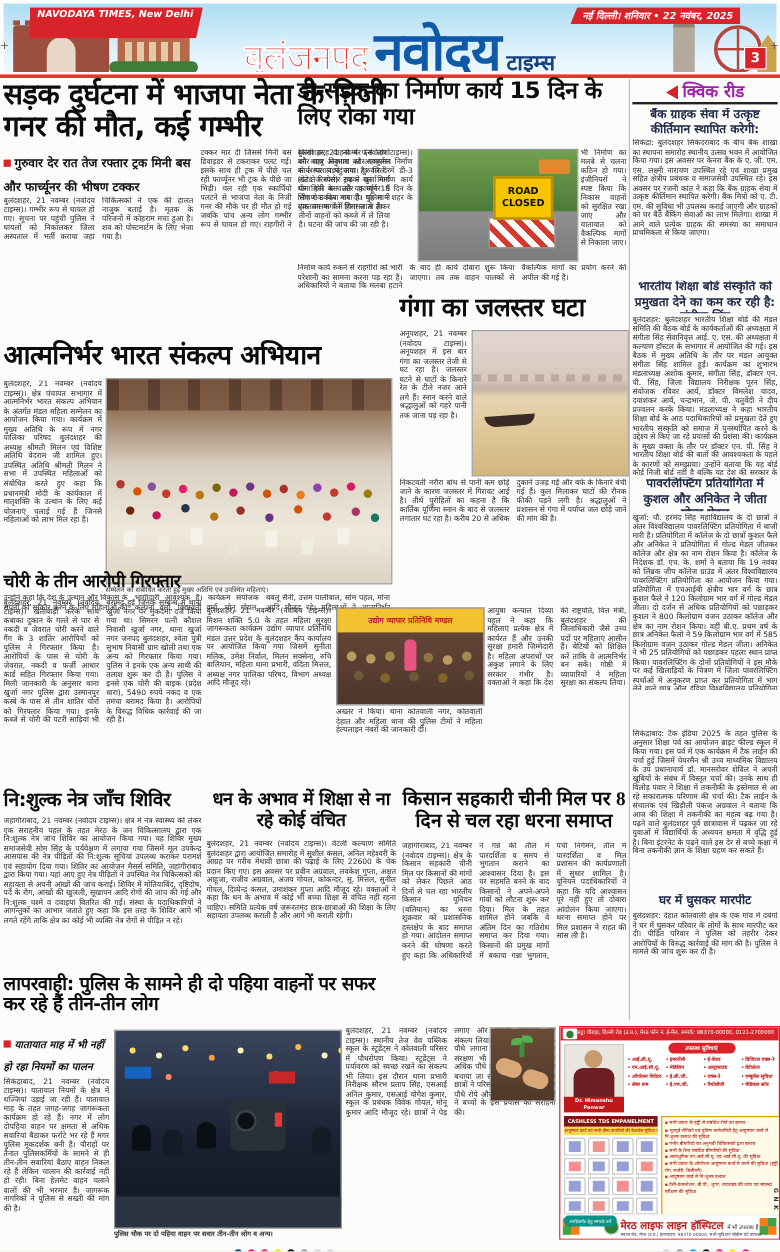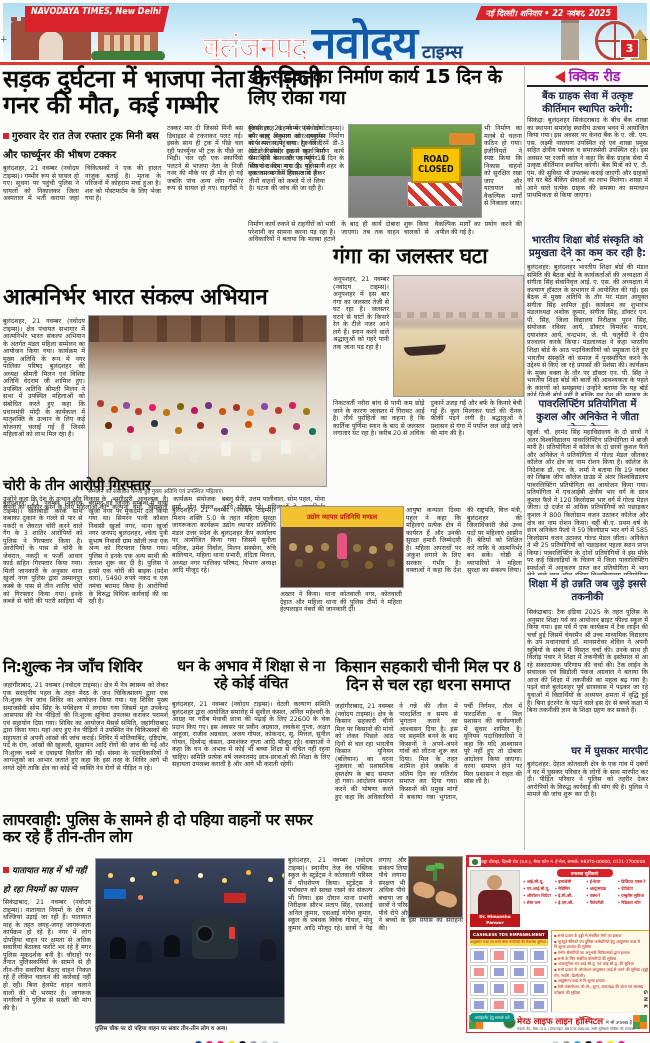--- a/index.html
+++ b/index.html
@@ -187,23 +187,22 @@
   <div class="abs vline" style="left:524px;top:66px;height:784px;"></div>
   <div class="abs" style="left:527px;top:66px;width:121px;">
     <div class="qr-label"><span class="qr-tri"></span><span>क्विक रीड</span></div>
   </div>
   <div class="abs qr-title" style="left:527px;top:90px;width:121px;height:24px;">बैंक ग्राहक सेवा में उत्कृष्ट कीर्तिमान स्थापित करेगी: रजनीकांत</div>
   <div class="abs body-t" style="left:527px;top:116px;width:121px;height:116px;">सिकंद्रा: बुलंदशहर सिकंदराबाद के बीच बैंक शाखा का स्थापना समारोह स्थानीय उत्सव भवन में आयोजित किया गया। इस अवसर पर केनरा बैंक के ए. जी. एम. एस. लक्ष्मी नारायण उपस्थित रहे एवं शाखा प्रमुख सहित क्षेत्रीय प्रबंधक व समाजसेवी उपस्थित रहे। इस अवसर पर रजनी कांत ने कहा कि बैंक ग्राहक सेवा में उत्कृष्ट कीर्तिमान स्थापित करेगी। बैंक मित्रों को ए. टी. एम. की सुविधा भी उपलब्ध कराई जाएगी और ग्राहकों को घर बैठे बैंकिंग सेवाओं का लाभ मिलेगा। शाखा में आने वाले प्रत्येक ग्राहक की समस्या का समाधान प्राथमिकता से किया जाएगा।</div>
   <div class="abs qr-title" style="left:527px;top:234px;width:121px;height:27px;">भारतीय शिक्षा बोर्ड संस्कृति को प्रमुखता देने का कम कर रही है: संगीता सिंह</div>
   <div class="abs body-t" style="left:527px;top:263px;width:121px;height:133px;">बुलंदशहर: बुलंदशहर भारतीय शिक्षा बोर्ड की मंडल समिति की बैठक बोर्ड के कार्यकर्ताओं की अध्यक्षता में संगीता सिंह सेवानिवृत्त आई. ए. एस. की अध्यक्षता में कल्याण हॉस्टल के सभागार में आयोजित की गई। इस बैठक में मुख्य अतिथि के तौर पर मंडल आयुक्त संगीता सिंह शामिल हुईं। कार्यक्रम का शुभारंभ मंडलाध्यक्ष अशोक कुमार, संगीता सिंह, डॉक्टर एन. पी. सिंह, जिला विद्यालय निरीक्षक पूरन सिंह, संयोजक रविवर आर्य, डॉक्टर विमलेश यादव, दयाशंकर आर्य, चन्द्रभान, जे. पी. चतुर्वेदी ने दीप प्रज्वलन करके किया। मंडलाध्यक्ष ने कहा भारतीय शिक्षा बोर्ड के आठ पदाधिकारियों को प्रमुखता देते हुए भारतीय संस्कृति को समाज में पुनर्स्थापित करने के उद्देश्य से किए जा रहे प्रयासों की प्रशंसा की। कार्यक्रम के मुख्य वक्ता के तौर पर डॉक्टर एन. पी. सिंह ने भारतीय शिक्षा बोर्ड की बातों की आवश्यकता के पहले के कारणों को समझाया। उन्होंने बताया कि यह बोर्ड कोई निजी बोर्ड नहीं है बल्कि यह देश की सरकार के द्वारा मान्य एक वैदिक बोर्ड है जो शिक्षा में भारतीयता के समावेश एवं भारतीय संस्कृति की पुनर्स्थापना पर केंद्रित है।</div>
   <div class="abs qr-title" style="left:527px;top:398px;width:121px;height:28px;">पावरलिफ्टिंग प्रतियोगिता में कुशल और अनिकेत ने जीता गोल्ड मेडल</div>
   <div class="abs body-t" style="left:527px;top:428px;width:121px;height:147px;">खुर्जा: चौ. हरमंद सिंह महाविद्यालय के दो छात्रों ने अंतर विश्वविद्यालय पावरलिफ्टिंग प्रतियोगिता में बाजी मारी है। प्रतियोगिता में कॉलेज के दो छात्रों कुशल फैले और अनिकेत ने प्रतियोगिता में गोल्ड मेडल जीतकर कॉलेज और क्षेत्र का नाम रोशन किया है। कॉलेज के निदेशक डॉ. एच. के. शर्मा ने बताया कि 19 नवंबर को लिंब्रक जीप कॉलेज ग्राउंड में अंतर विश्वविद्यालय पावरलिफ्टिंग प्रतियोगिता का आयोजन किया गया। प्रतियोगिता में एचआईबी क्षेत्रीय भार वर्ग के छात्र कुशल फैले ने 120 किलोग्राम भार वर्ग में गोल्ड मेडल जीता। दो दर्जन से अधिक प्रतियोगियों को पछाड़कर कुशल ने 800 किलोग्राम वजन उठाकर कॉलेज और क्षेत्र का नाम रोशन किया। वहीं बी.ए. प्रथम वर्ष के छात्र अनिकेत फैलो ने 59 किलोग्राम भार वर्ग में 585 किलोग्राम वजन उठाकर गोल्ड मेडल जीता। अनिकेत ने भी 25 प्रतियोगियों को पछाड़कर पहला स्थान प्राप्त किया। पावरलिफ्टिंग के दोनों प्रतियोगियों ने इस मौके पर कई खिलाड़ियों के चित्रण में जिला पावरलिफ्टिंग स्पर्धाओं में अनुकरण प्राप्त कर प्रतियोगिता में भाग लेने वाले छात्र ऑल इंडिया विश्वविद्यालय प्रतियोगिता के लिए हुए हैं।</div>
-  <div class="abs qr-title" style="left:527px;top:578px;width:121px;height:28px;">शिक्षा में हो उन्नति जब जुड़े इससे तकनीकी</div>
   <div class="abs body-t" style="left:527px;top:608px;width:121px;height:134px;">सिकंद्राबाद: टैक इंडिया 2025 के तहत पुलिस के अनुसार शिक्षा पर्व का आयोजन ब्राइट फील्ड स्कूल में किया गया। इस पर्व में एक कार्यक्रम में टैक लाईन की चर्चा हुई जिसमें चेयरमैन श्री उच्च माध्यमिक विद्यालय के उप प्रधानाचार्य डॉ. मानसरोवर शेविल ने अपनी खूबियों के संबंध में विस्तृत चर्चा की। उनके साथ ही विलोड़ पंवार ने शिक्षा में तकनीकी के इस्तेमाल से आ रहे सकारात्मक परिणाम की चर्चा की। टैक लाईन के संचालक एवं खिड़ौली पंकज अग्रवाल ने बताया कि आज की शिक्षा में तकनीकी का महत्व बढ़ गया है। पढ़ने वाले बुलंदशहर पूर्व छात्रावास में पढ़कर जा रहे युवाओं में विद्यार्थियों के अध्ययन क्षमता में वृद्धि हुई है। बिना इंटरनेट के पढ़ने वाले इस देर से बच्चे कक्षा में बिना तकनीकी ज्ञान के शिक्षा ग्रहण कर सकते हैं।</div>
-  <div class="abs qr-title" style="left:527px;top:745px;width:121px;height:13px;text-align:right;">घर में घुसकर मारपीट</div>
+  <div class="abs qr-title" style="left:527px;top:745px;width:121px;height:13px;">घर में घुसकर मारपीट</div>
   <div class="abs body-t" style="left:527px;top:760px;width:121px;height:88px;">बुलंदशहर: देहात कोतवाली क्षेत्र के एक गांव में दबंगों ने घर में घुसकर परिवार के लोगों के साथ मारपीट कर दी। पीड़ित परिवार ने पुलिस को तहरीर देकर आरोपियों के विरुद्ध कार्रवाई की मांग की है। पुलिस ने मामले की जांच शुरू कर दी है।</div>
 
   <div class="abs" style="left:3px;top:245px;width:322px;height:230px;margin-top:40px;">
     <div class="hl" style="font-size:22px;white-space:nowrap;">आत्मनिर्भर भारत संकल्प अभियान</div>
     <div class="abs body-t" style="left:0;top:32px;width:82px;height:172px;">बुलंदशहर, 21 नवम्बर (नवोदय टाइम्स)। क्षेत्र पंचायत सभागार में आत्मनिर्भर भारत संकल्प अभियान के अंतर्गत मंडल महिला सम्मेलन का आयोजन किया गया। कार्यक्रम में मुख्य अतिथि के रूप में नगर पालिका परिषद बुलंदशहर की अध्यक्ष श्रीमती मिलन एवं विशिष्ट अतिथि वेदराम जी शामिल हुए। उपस्थित अतिथि श्रीमती मिलन ने सभा में उपस्थित महिलाओं को संबोधित करते हुए कहा कि प्रधानमंत्री मोदी के कार्यकाल में मातृशक्ति के उत्थान के लिए कई योजनाएं चलाई गई हैं जिनसे महिलाओं को लाभ मिल रहा है।</div>
     <div class="abs photo ph-hall" style="left:85px;top:30px;width:237px;height:170px;">
       <div class="beams"></div>
       <div class="crowd"></div>
       <div class="chairs"></div>
     </div>

